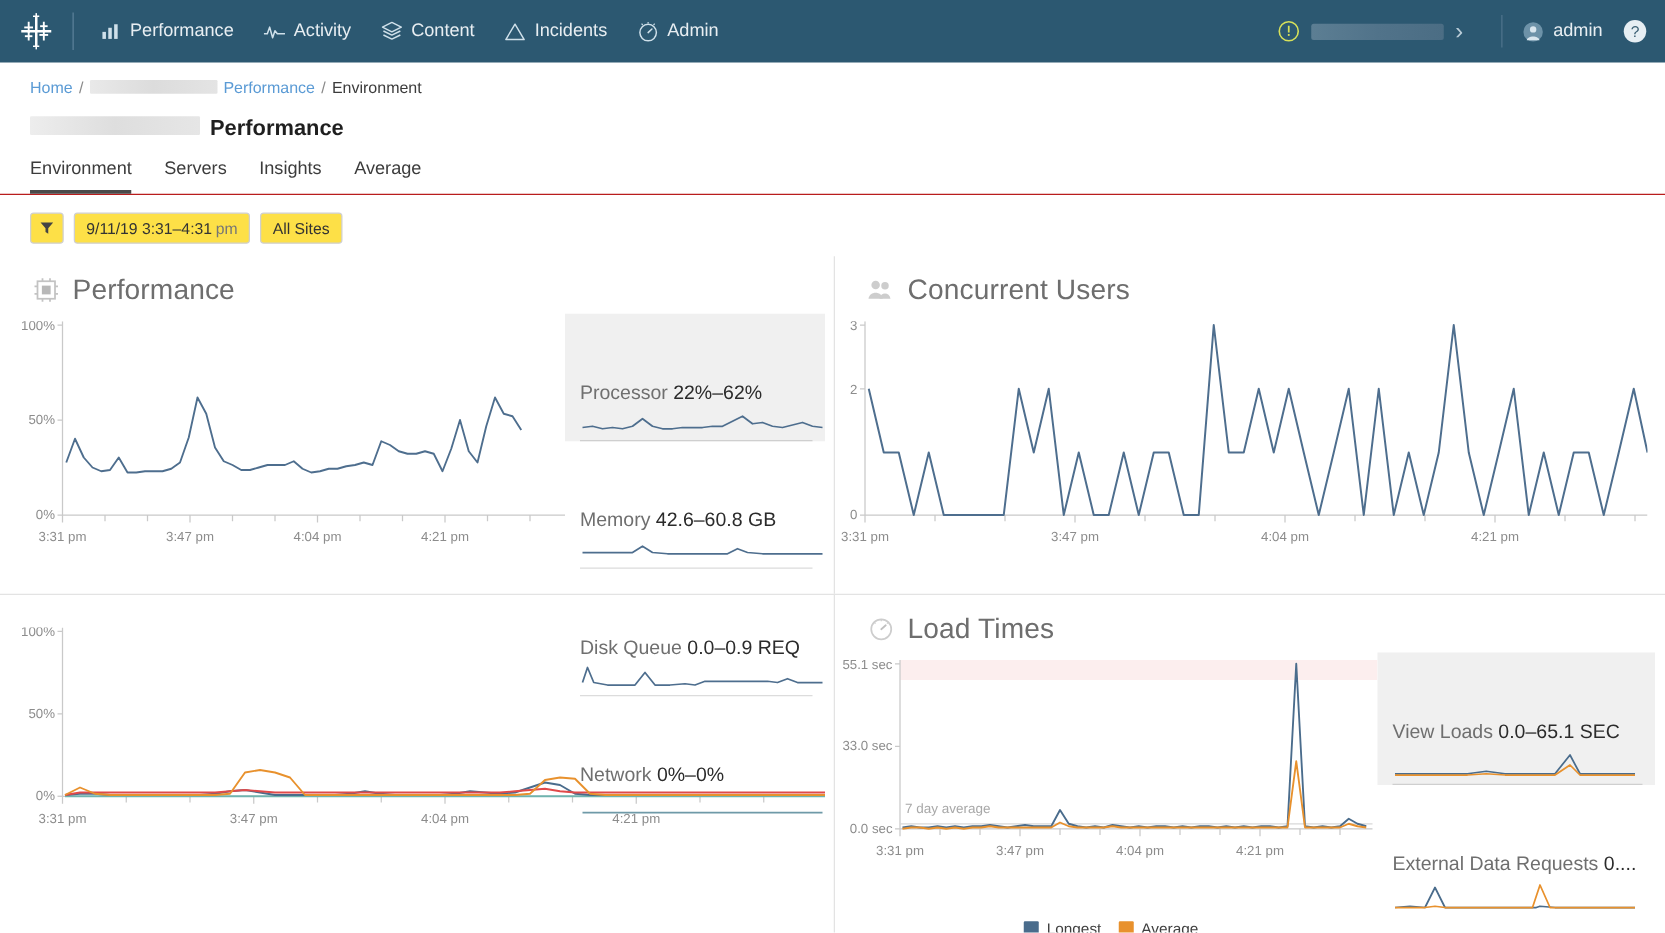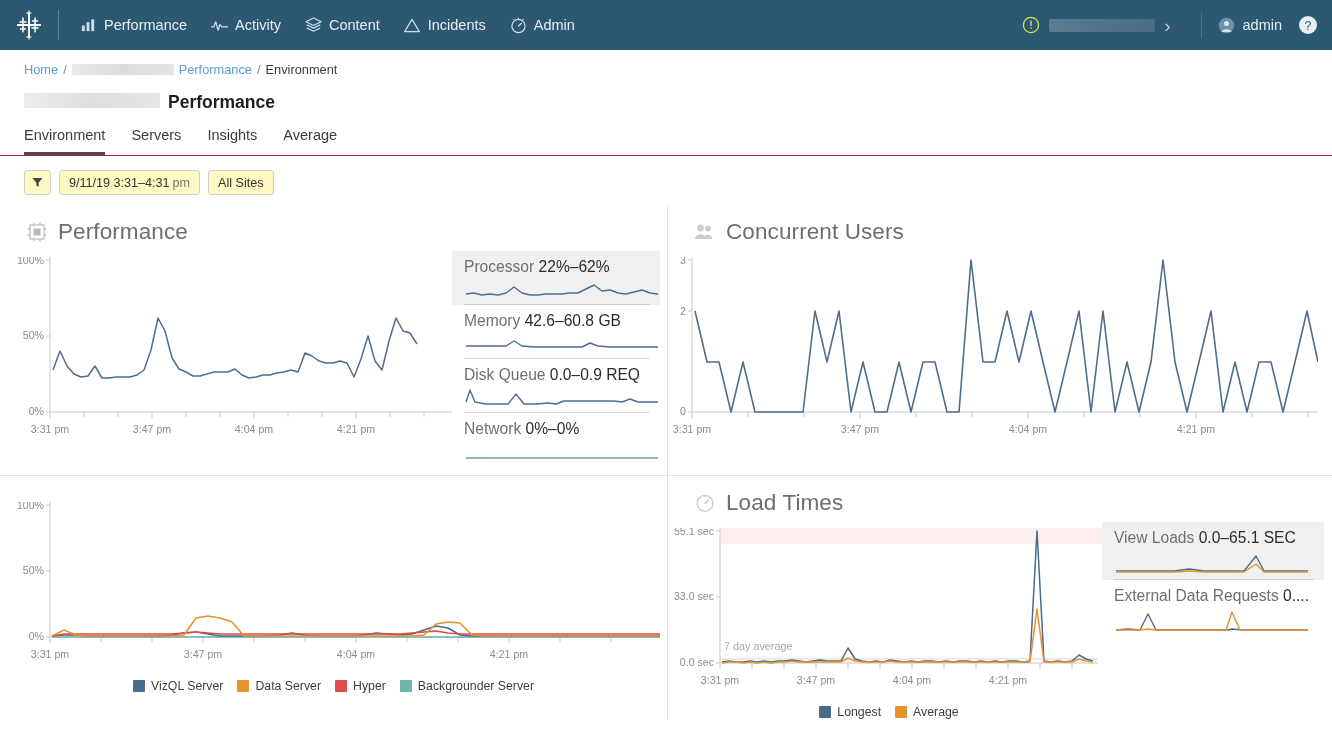--- a/index.html
+++ b/index.html
@@ -48,21 +48,21 @@
   .title-redact { display:inline-block; height: 15px; width: 136px;
      background: linear-gradient(90deg,#ededed,#dedede,#e6e6e6); border-radius:1px; }
   .page-title { font-size: 17.5px; font-weight: bold; color: #1f1f1f; }
   .tabs { display: flex; gap: 26px; margin-top: 14px; }
   .tab { font-size: 14.5px; color: #3c3c3c; padding-bottom: 9px; cursor: pointer; border-bottom: 3px solid transparent; }
   .tab.active { border-bottom-color: #4a4a4a; }
 
   
   .filterbar { display: flex; align-items: center; gap: 8px; padding: 14px 24px 10px 24px; }
   .fbtn {
-    border: 1px solid #cfcfcf; background: #fef9c3; border-radius: 3px;
+    border: 1px solid #cfcfcf; background: #fde047; border-radius: 3px;
     height: 25px; display: flex; align-items: center; padding: 0 9px;
     font-size: 12.6px; color: #333; cursor: pointer; white-space: nowrap;
   }
   .fbtn.icon-only { padding: 0 7px; }
   .fbtn .muted { color: #767676; margin-left: 3px; }
 
   
   .grid { display: grid; grid-template-columns: 667px 1px 664px; grid-template-rows: 270px 1px auto; }
   .vline { background: #e3e3e3; }
   .hline { background: #e3e3e3; grid-column: 1 / 4; }
@@ -70,21 +70,21 @@
   .panel-head { display: flex; align-items: center; gap: 10px; padding-left: 26px; }
   .panel-title { font-size: 22.5px; color: #6e6e6e; font-weight: normal; letter-spacing: .1px; }
   .panel-body { display: flex; position: relative; }
 
   .chartwrap { position: relative; }
 
   
   .metric-list { padding-top: 6px; }
   .metric-row { padding: 7px 10px 0 12px; cursor: pointer; }
   .metric-row.sel { background: #f0f0f0; }
-  .metric-label { font-size: 15.6px; color: #6f6f6f; white-space: nowrap; }
+  .metric-label { font-size: 15.6px; color: #6f6f6f; white-space: nowrap; margin-top: 48px; }
   .metric-label b { color: #2b2b2b; font-weight: normal; }
   .spark { display: block; margin-top: 4px; }
   .metric-rule { height: 1px; background: #dcdcdc; margin-top: 4px; }
 
   
   .legend { display: flex; justify-content: center; align-items: center; gap: 14px; margin-top: 7px; }
   .legend-item { display: flex; align-items: center; gap: 6px; font-size: 12.3px; color: #3f3f3f; cursor: pointer; }
   .swatch { width: 12px; height: 12px; border-radius: 1px; }
 </style>
 </head>
@@ -429,38 +429,20 @@
             <text x="356" y="156" text-anchor="middle">4:04 pm</text>
             <text x="509" y="156" text-anchor="middle">4:21 pm</text>
           </g>
           <polyline fill="none" stroke="#6fb3ae" stroke-width="1.5" points="52,135 660,135"></polyline>
           <polyline fill="none" stroke="#4a6c8c" stroke-width="1.5" stroke-linejoin="round" points="52,134 64,133 76,133 88,134 100,134 112,134 124,134 136,134 148,134 160,134 172,133 184,131 196,130 208,132 220,134 232,134 244,134 256,134 268,134 280,133 292,131 304,133 316,134 328,134 340,134 352,134 364,133 376,131 388,132 400,133 412,132 424,128 436,124 448,126 460,133 472,134 484,134 496,134 508,134 520,134 532,134 544,134 556,134 568,134 580,134 592,134 604,134 616,134 628,134 640,134 652,134 660,134"></polyline>
           <polyline fill="none" stroke="#e04a4a" stroke-width="1.5" stroke-linejoin="round" points="52,134 64,132 76,132 88,132 100,132 112,132 124,132 136,132 148,132 160,132 172,132 184,131 196,130 208,131 220,132 232,132 244,132 256,132 268,132 280,132 292,132 304,132 316,132 328,132 340,132 352,132 364,132 376,132 388,132 400,132 412,131 424,130 436,129 448,131 460,132 472,132 484,132 496,132 508,132 520,132 532,132 544,132 556,132 568,132 580,132 592,132 604,132 616,132 628,132 640,132 652,132 660,132"></polyline>
           <polyline fill="none" stroke="#e8912d" stroke-width="1.5" stroke-linejoin="round" points="52,134 64,128 76,133 88,134 100,134 112,134 124,134 136,134 148,134 160,134 172,134 184,133 196,116 208,114 220,116 232,120 244,134 256,134 268,134 280,134 292,134 304,134 316,134 328,134 340,134 352,134 364,134 376,134 388,134 400,134 412,134 424,133 436,122 448,120 460,121 472,133 484,134 496,134 508,134 520,134 532,134 544,134 556,134 568,134 580,134 592,134 604,134 616,134 628,134 640,134 652,134 660,134"></polyline>
         </svg>
       </div>
     </div>
-    <div class="legend">
-      <div class="legend-item">
-        <span class="swatch" style="background:#4a6c8c"></span>
-        <span>VizQL Server</span>
-      </div>
-      <div class="legend-item">
-        <span class="swatch" style="background:#e8912d"></span>
-        <span>Data Server</span>
-      </div>
-      <div class="legend-item">
-        <span class="swatch" style="background:#e04a4a"></span>
-        <span>Hyper</span>
-      </div>
-      <div class="legend-item">
-        <span class="swatch" style="background:#6fb3ae"></span>
-        <span>Backgrounder Server</span>
-      </div>
-    </div>
   </div>
 
   <div class="vline"></div>
 
   <div class="panel">
     <div class="panel-head">
       <span style="display:flex">
         <svg width="22" height="22" viewBox="0 0 22 22">
           <circle cx="11" cy="11.4" r="8" fill="none" stroke="#cdcdcd" stroke-width="1.4"></circle>
           <line x1="11" y1="11.4" x2="14.6" y2="8.2" stroke="#c0c0c0" stroke-width="1.4" stroke-linecap="round"></line>

